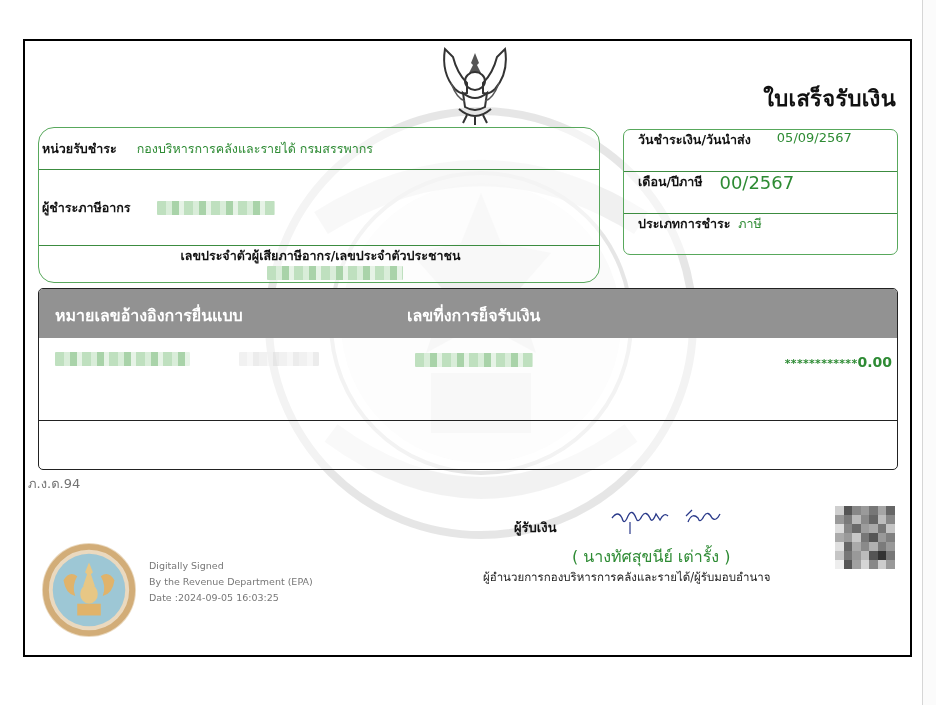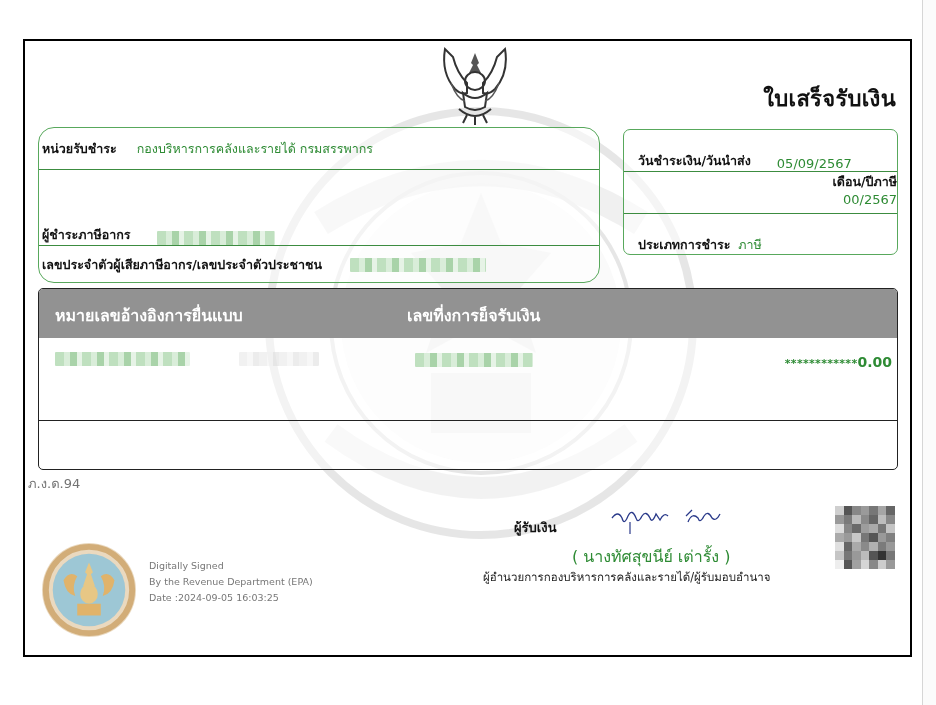--- a/index.html
+++ b/index.html
@@ -14,33 +14,33 @@
   .watermark { position: absolute; left: 236px; top: 62px; width: 440px; height: 440px; opacity: 0.13; pointer-events: none; }
 
   .garuda { position: absolute; left: 412px; top: 2px; width: 76px; height: 84px; }
 
   .doc-title { position: absolute; right: 14px; top: 40px; font-size: 22px; font-weight: bold; color: #111; letter-spacing: 0.3px; }
 
   
   .payer-box { position: absolute; left: 13px; top: 86px; width: 562px; height: 156px; border: 1px solid #58a85c; border-radius: 16px; background: rgba(255,255,255,0.55); }
   .payer-row { position: absolute; left: 0; right: 0; display: flex; align-items: center; padding-left: 3px; font-size: 12.5px; }
   .payer-row.r1 { top: 0; height: 42px; border-bottom: 1px solid #3c8c40; }
-  .payer-row.r2 { top: 42px; height: 76px; border-bottom: 1px solid #3c8c40; align-items: flex-end; }
-  .payer-row.r3 { top: 118px; height: 37px; }
+  .payer-row.r2 { top: 42px; height: 76px; border-bottom: 1px solid #3c8c40; }
+  .payer-row.r3 { top: 118px; height: 37px; flex-direction: column; }
   .lbl { font-weight: bold; color: #111; white-space: nowrap; }
   .val-green { color: #2e8b34; white-space: nowrap; }
   .blur { display: inline-block; height: 14px; border-radius: 1px;
           background: repeating-linear-gradient(90deg, #bfe0bf 0 9px, #d9edd9 9px 15px, #a9d3a9 15px 22px, #e6f3e6 22px 27px); filter: blur(0.6px); }
   .blur.grey { background: repeating-linear-gradient(90deg, #e4e4e4 0 8px, #f0f0f0 8px 14px, #dadada 14px 20px); }
 
   
   .date-box { position: absolute; left: 598px; top: 88px; width: 275px; height: 126px; border: 1px solid #58a85c; border-radius: 7px; background: rgba(255,255,255,0.6); }
-  .date-row { position: absolute; left: 0; right: 0; display: flex; align-items: flex-end; padding-left: 14px; font-size: 12.5px; }
+  .date-row { position: absolute; left: 0; right: 0; display: flex; align-items: flex-start; padding-left: 14px; font-size: 12.5px; }
   .date-row.d1 { top: 0; height: 42px; border-bottom: 1px solid #3c8c40; }
-  .date-row.d2 { top: 42px; height: 42px; border-bottom: 1px solid #3c8c40; flex-direction: column; }
+  .date-row.d2 { top: 42px; height: 42px; border-bottom: 1px solid #3c8c40; }
   .date-row.d3 { top: 84px; height: 41px; }
 
   
   .receipt-table { position: absolute; left: 13px; top: 247px; width: 860px; height: 182px; border: 1px solid #222; border-radius: 5px; overflow: hidden; background: rgba(255,255,255,0.5); }
   .thead { position: absolute; left: 0; top: 0; width: 100%; height: 49px; background: #929292; color: #fff; font-weight: bold; font-size: 16px; }
   .thead span { position: absolute; top: 14px; white-space: nowrap; }
   .th-ref { left: 16px; }
   .th-no { left: 368px; }
   .th-amt { right: 23px; }
   .tbody-row { position: absolute; left: 0; top: 49px; width: 100%; height: 83px; border-bottom: 1px solid #222; }
@@ -113,21 +113,21 @@
     </div>
   </div>
 
   <div class="date-box">
     <div class="date-row d1">
       <span class="lbl">วันชำระเงิน/วันนำส่ง</span>
       <span class="val-green" style="margin-left:26px; font-size:13px;">05/09/2567</span>
     </div>
     <div class="date-row d2">
       <span class="lbl">เดือน/ปีภาษี</span>
-      <span class="val-green" style="margin-left:41px; font-size:13px;">00/2567</span>
+      <span class="val-green" style="margin-left:17px; font-size:18px;">00/2567</span>
     </div>
     <div class="date-row d3">
       <span class="lbl">ประเภทการชำระ</span>
       <span class="val-green" style="margin-left:8px;">ภาษี</span>
     </div>
   </div>
 
   <div class="receipt-table">
     <div class="thead">
       <span class="th-ref">หมายเลขอ้างอิงการยื่นแบบ</span>

